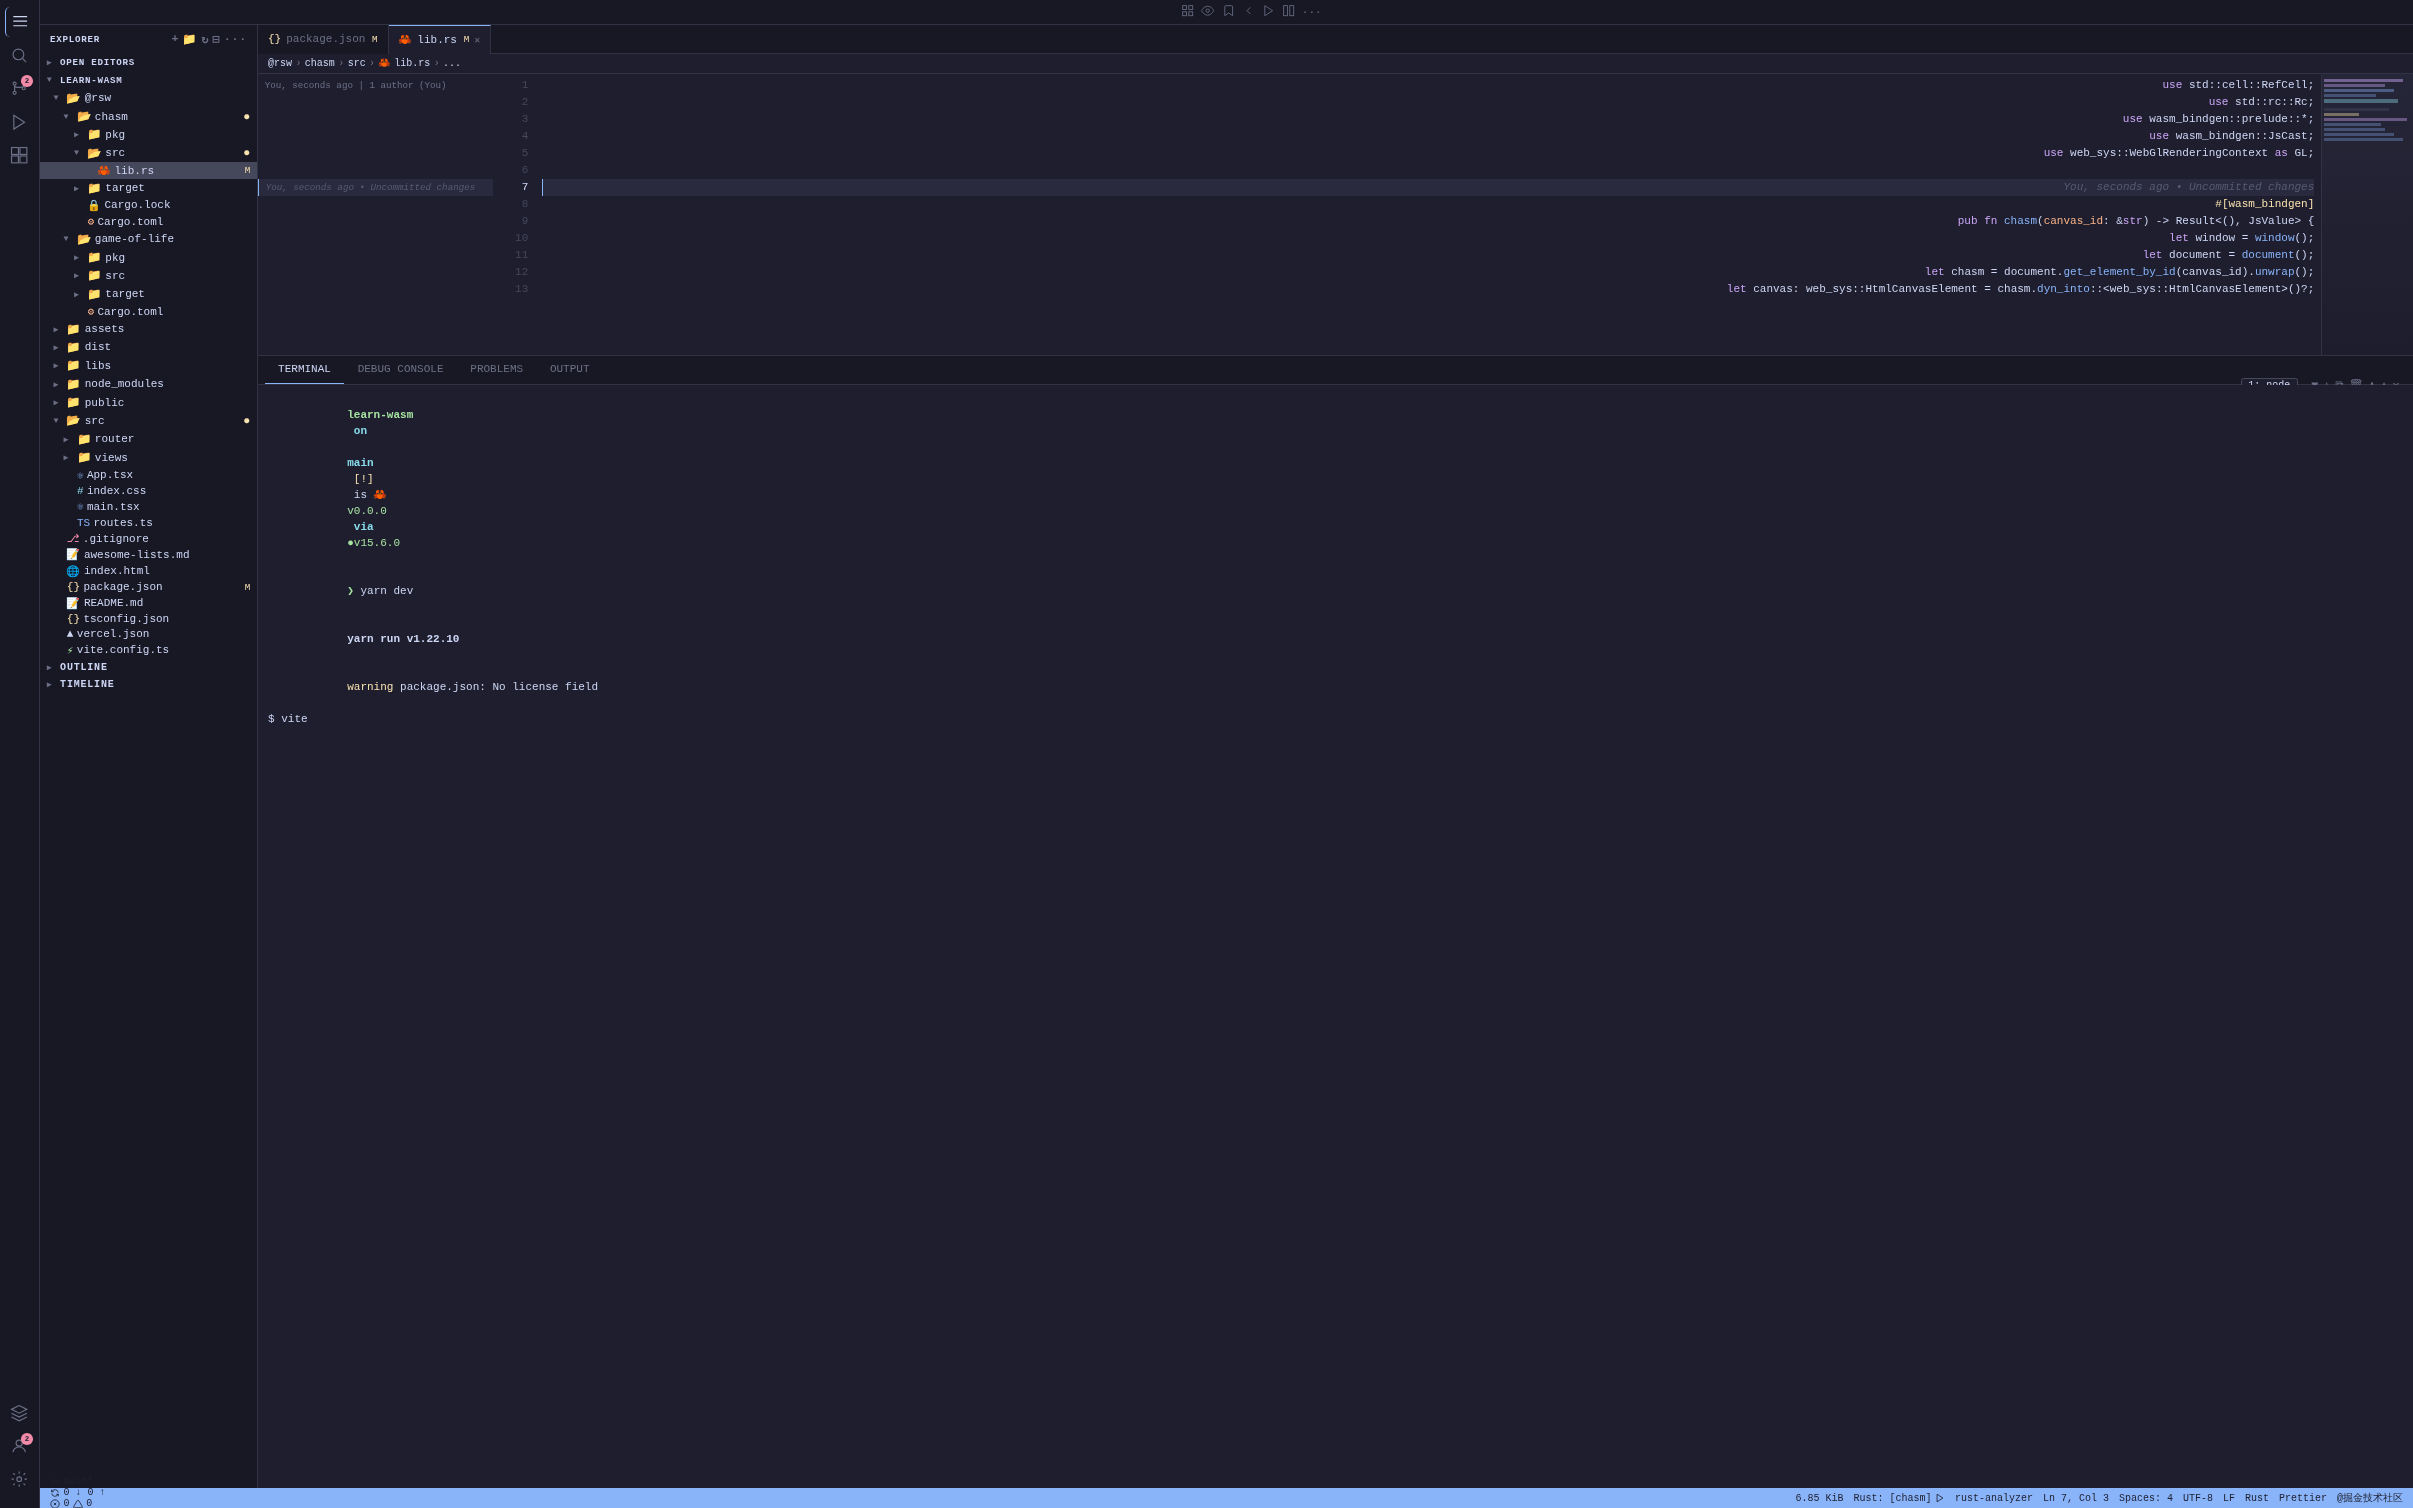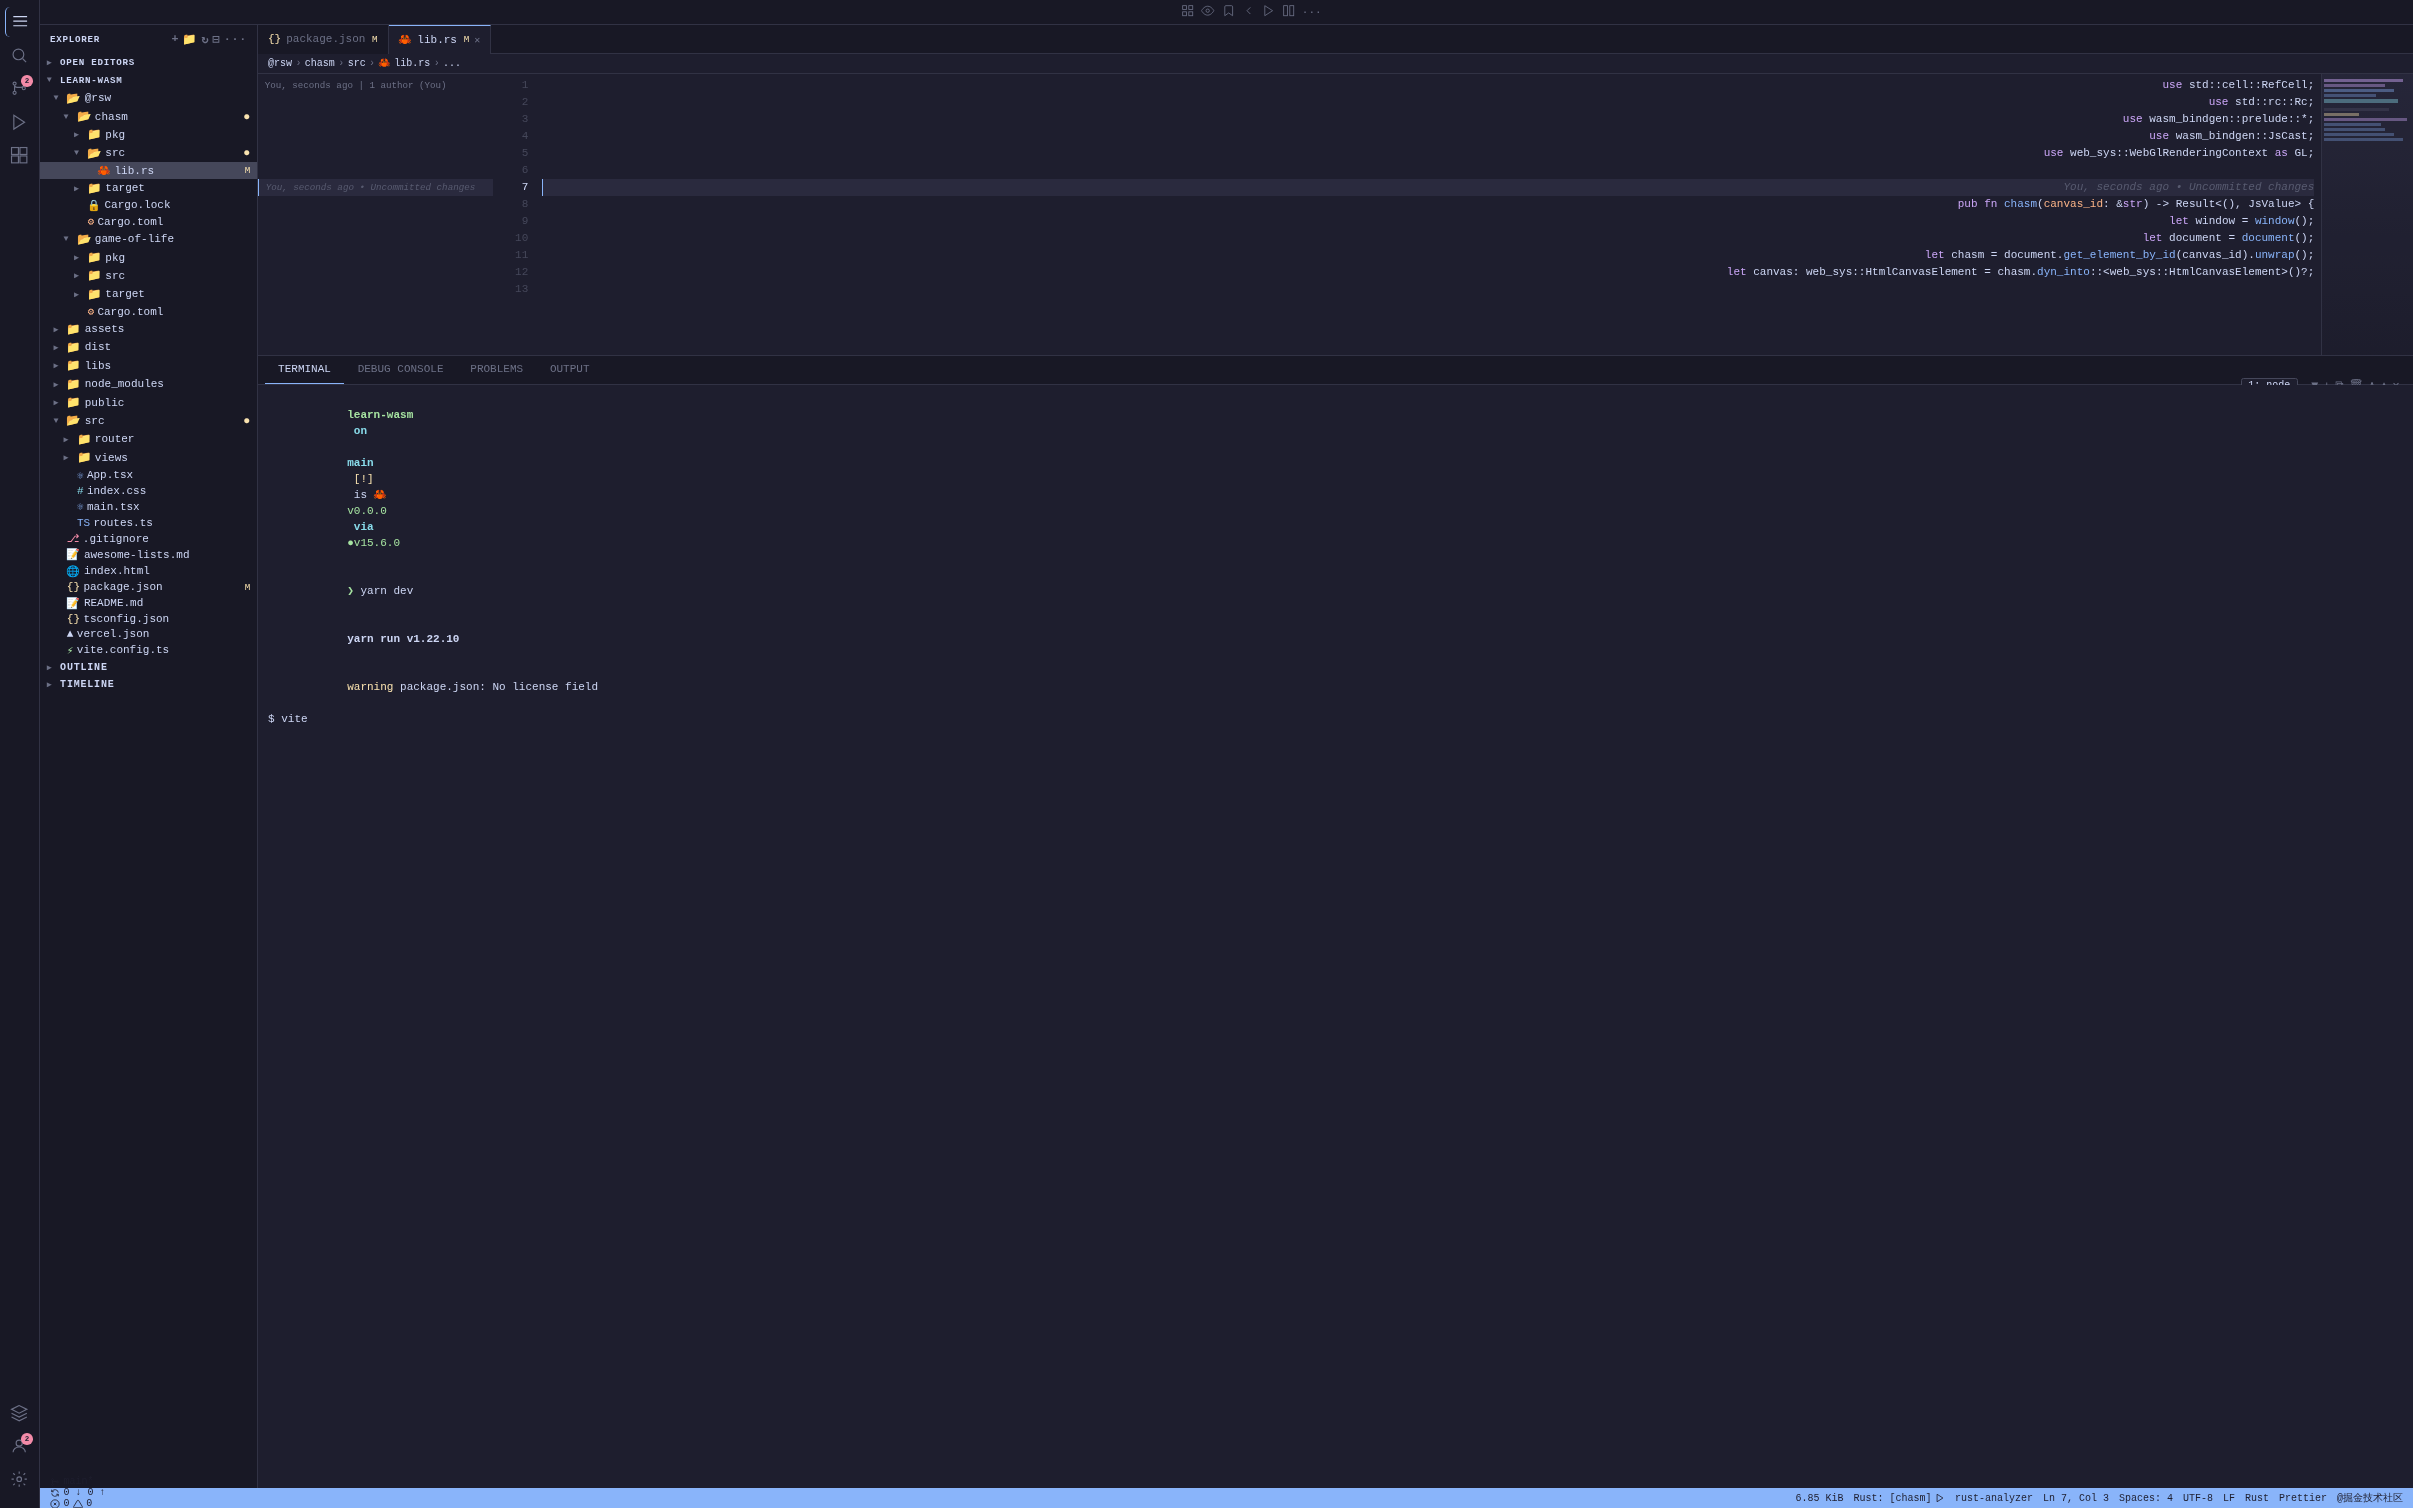--- a/index.html
+++ b/index.html
@@ -743,20 +743,23 @@
             <span class="kw">use</span><span class="punct"> wasm_bindgen::JsCast;</span>
           </div>
           <div class="code-line">
             <span class="kw">use</span><span class="punct"> web_sys::WebGlRenderingContext </span><span class="kw">as</span><span class="punct"> GL;</span>
           </div>
           <div class="code-line">&nbsp;</div>
           <div class="code-line active-line modified-line">
             <span class="comment">    You, seconds ago • Uncommitted changes</span>
           </div>
           <div class="code-line">
+            <span class="attr">#[wasm_bindgen]</span>
+          </div>
+          <div class="code-line">
             <span class="kw">pub</span><span class="punct"> </span><span class="kw">fn</span><span class="punct"> </span><span class="fn-name">chasm</span><span class="punct">(</span><span class="param">canvas_id</span><span class="punct">: &amp;</span><span class="kw">str</span><span class="punct">) -&gt; Result&lt;(), JsValue&gt; {</span>
           </div>
           <div class="code-line">
             <span class="punct">    </span><span class="kw">let</span><span class="punct"> window = </span><span class="fn-name">window</span><span class="punct">();</span>
           </div>
           <div class="code-line">
             <span class="punct">    </span><span class="kw">let</span><span class="punct"> document = </span><span class="fn-name">document</span><span class="punct">();</span>
           </div>
           <div class="code-line">
             <span class="punct">    </span><span class="kw">let</span><span class="punct"> chasm = document.</span><span class="fn-name">get_element_by_id</span><span class="punct">(canvas_id).</span><span class="fn-name">unwrap</span><span class="punct">();</span>

